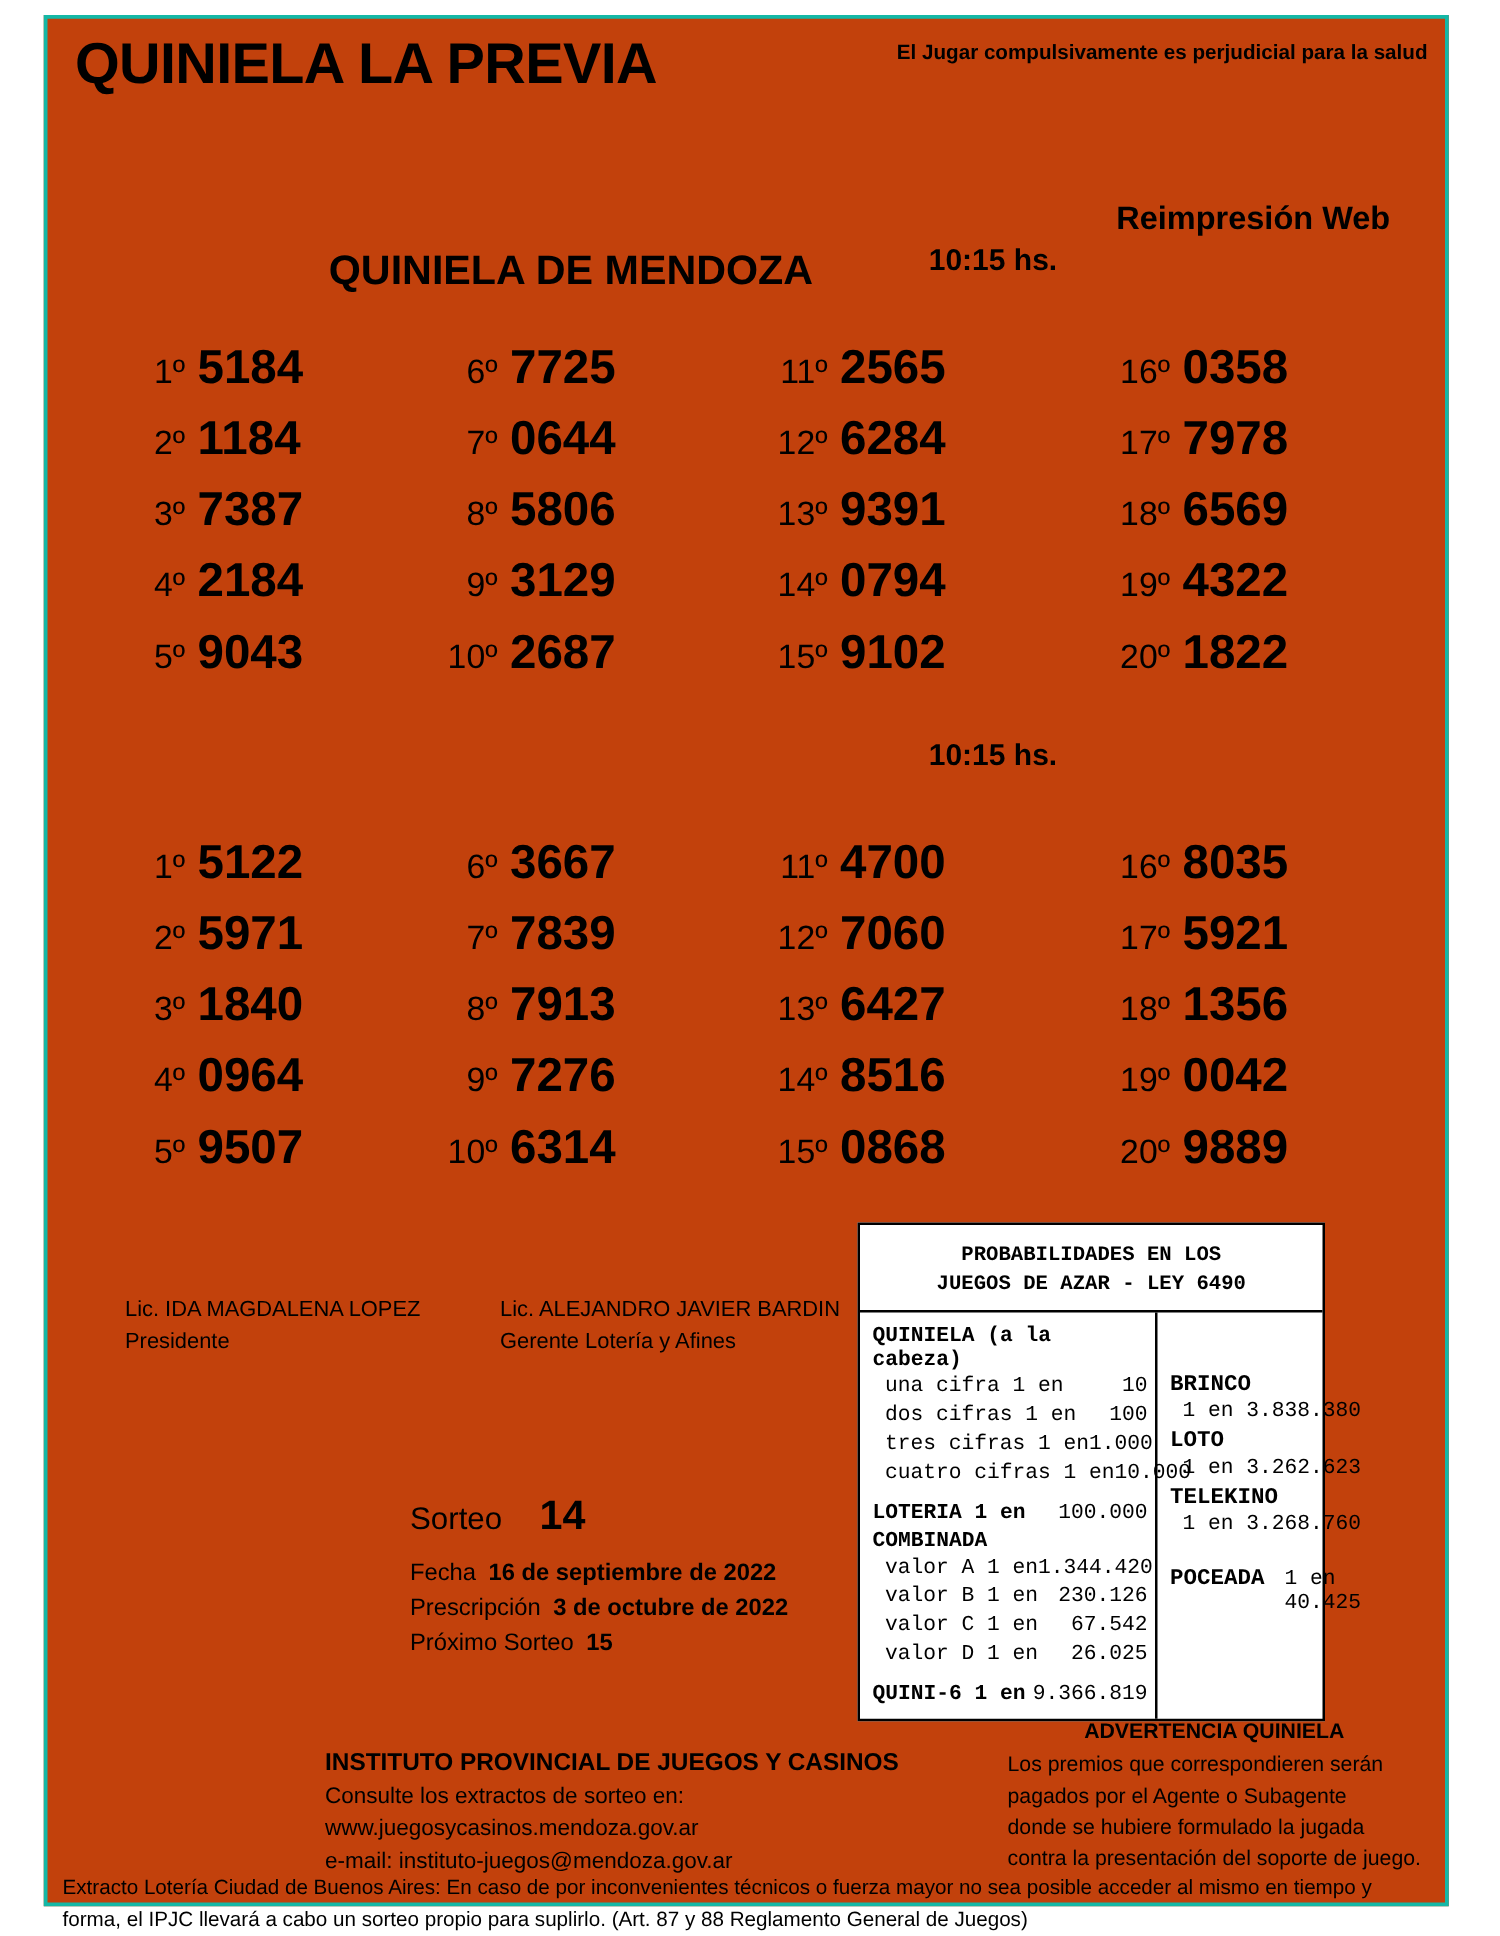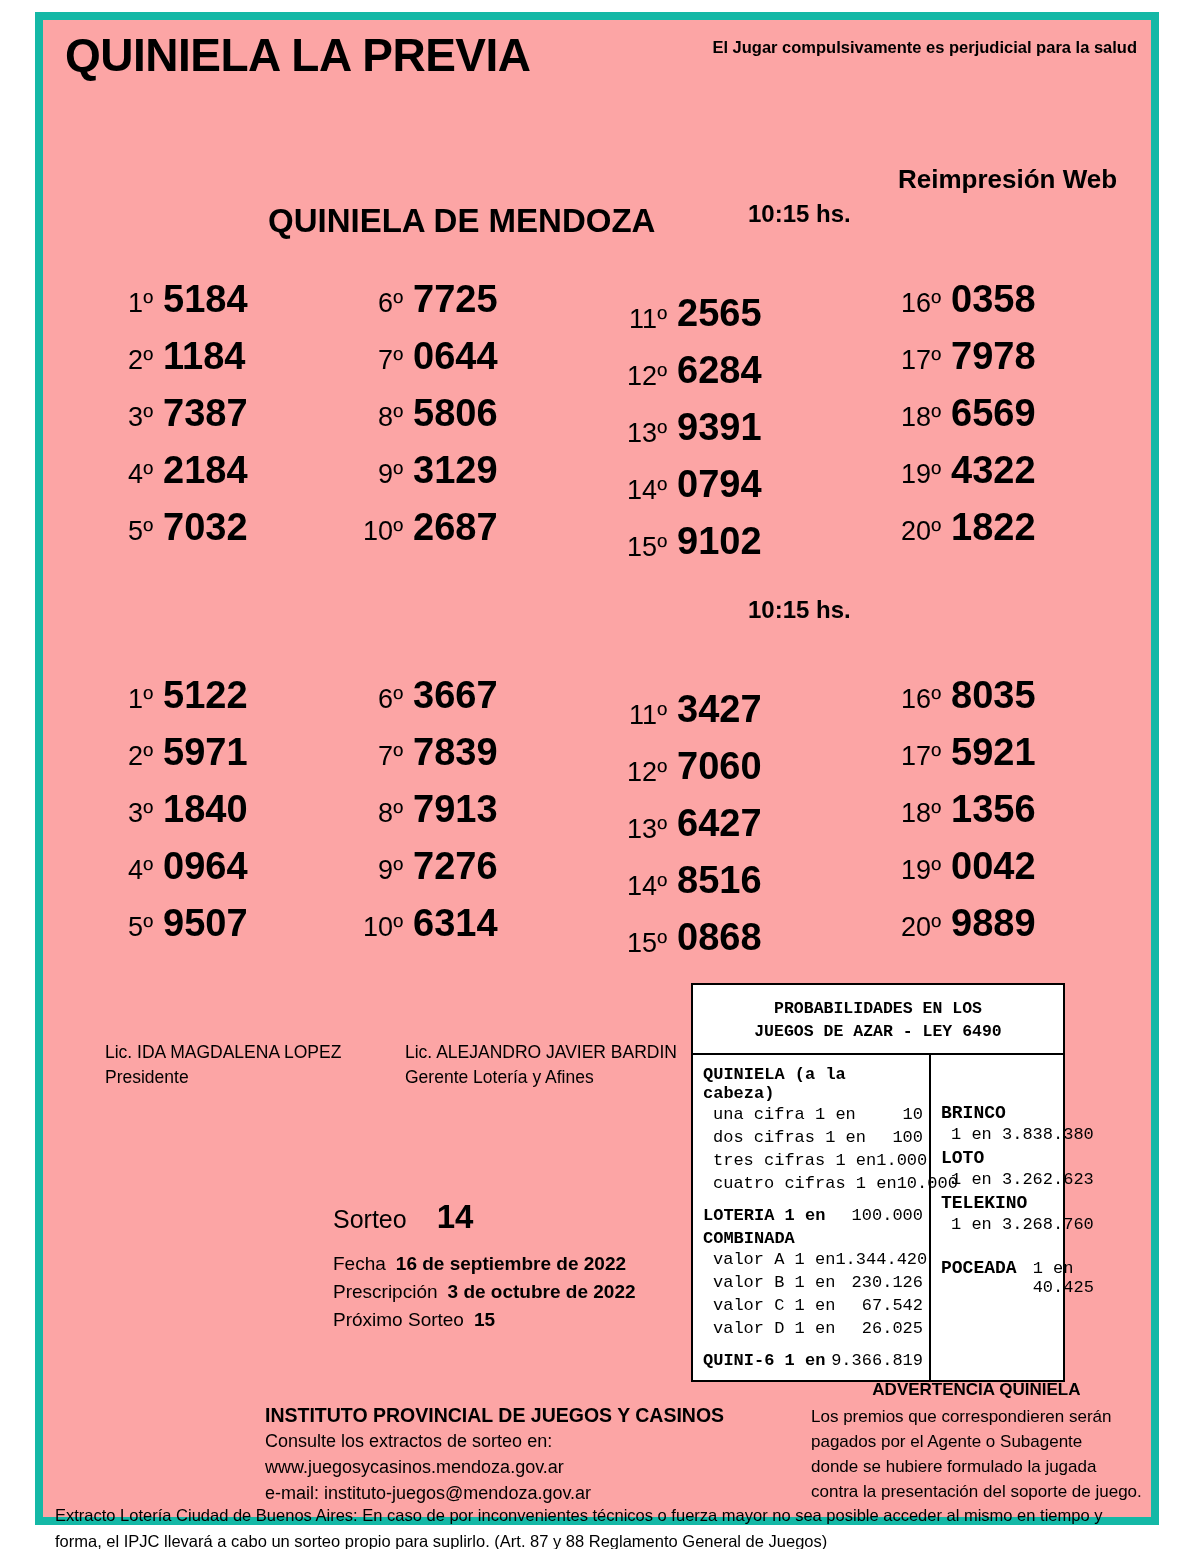--- a/index.html
+++ b/index.html
@@ -14,23 +14,23 @@
     color: #000000;
     position: relative;
     overflow: hidden;
   }
   .page {
     position: absolute;
     left: 35px;
     top: 12px;
     width: 1124px;
     height: 1513px;
-    border: 8px solid #14b8a6;
+    border: 3px solid #14b8a6;
     box-sizing: border-box;
-    background: #fca5a5;
+    background: #c2410c;
   }
   .inner {
     position: relative;
     width: 100%;
     height: 100%;
   }
 
   
   .masthead {
     position: absolute;
@@ -116,21 +116,21 @@
     font-weight: normal;
     margin-right: 10px;
   }
   .cell .num {
     font-size: 38px;
     font-weight: bold;
     letter-spacing: 0px;
   }
   .col0 .cell { padding-left: 48px; }
   .col1 .cell { padding-left: 26px; }
-  .col2 .cell { padding-left: 18px; align-items: flex-end; }
+  .col2 .cell { padding-left: 18px; }
   .col3 .cell { padding-left: 20px; }
 
   
   .signatures {
     position: absolute;
     left: 62px;
     top: 1020px;
     font-size: 17.5px;
     line-height: 25px;
   }
@@ -294,21 +294,21 @@
         <div class="cell">
               <span class="pos">3º</span>
               <span class="num">7387</span>
             </div>
         <div class="cell">
               <span class="pos">4º</span>
               <span class="num">2184</span>
             </div>
         <div class="cell">
               <span class="pos">5º</span>
-              <span class="num">7032</span>
+              <span class="num">9043</span>
             </div>
       </div>
       <div class="col1">
         <div class="cell">
               <span class="pos">6º</span>
               <span class="num">7725</span>
             </div>
         <div class="cell">
               <span class="pos">7º</span>
               <span class="num">0644</span>
@@ -418,21 +418,21 @@
               <span class="num">7276</span>
             </div>
         <div class="cell">
               <span class="pos">10º</span>
               <span class="num">6314</span>
             </div>
       </div>
       <div class="col2">
         <div class="cell">
               <span class="pos">11º</span>
-              <span class="num">3427</span>
+              <span class="num">4700</span>
             </div>
         <div class="cell">
               <span class="pos">12º</span>
               <span class="num">7060</span>
             </div>
         <div class="cell">
               <span class="pos">13º</span>
               <span class="num">6427</span>
             </div>
         <div class="cell">

